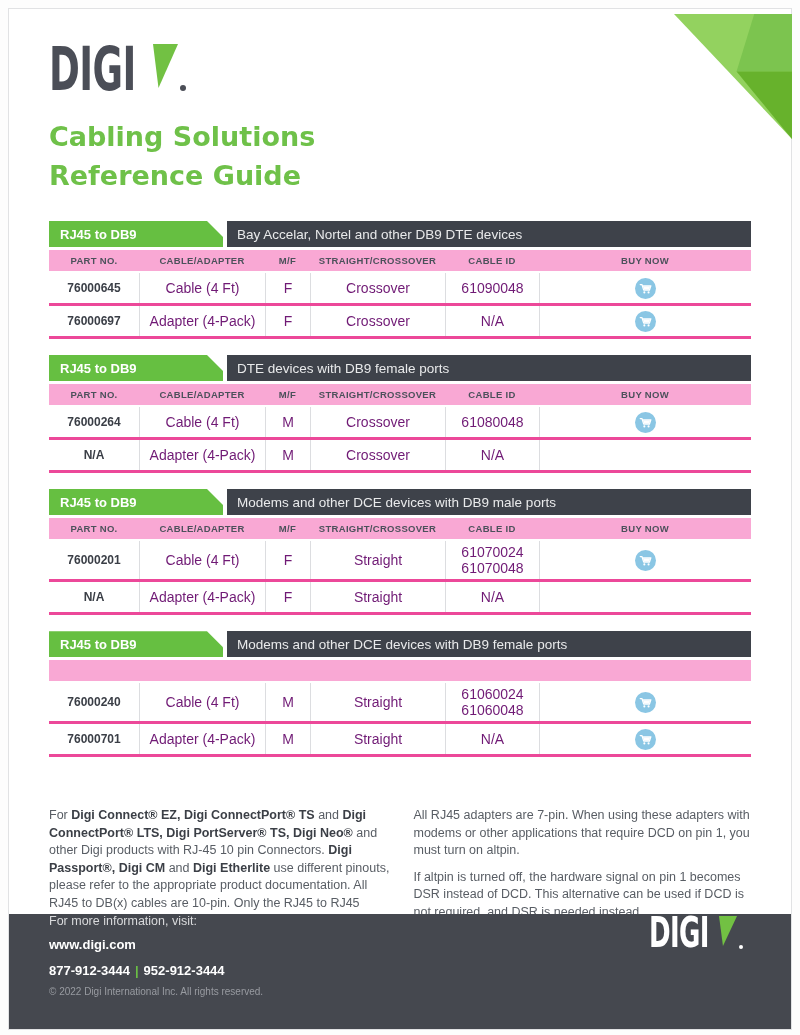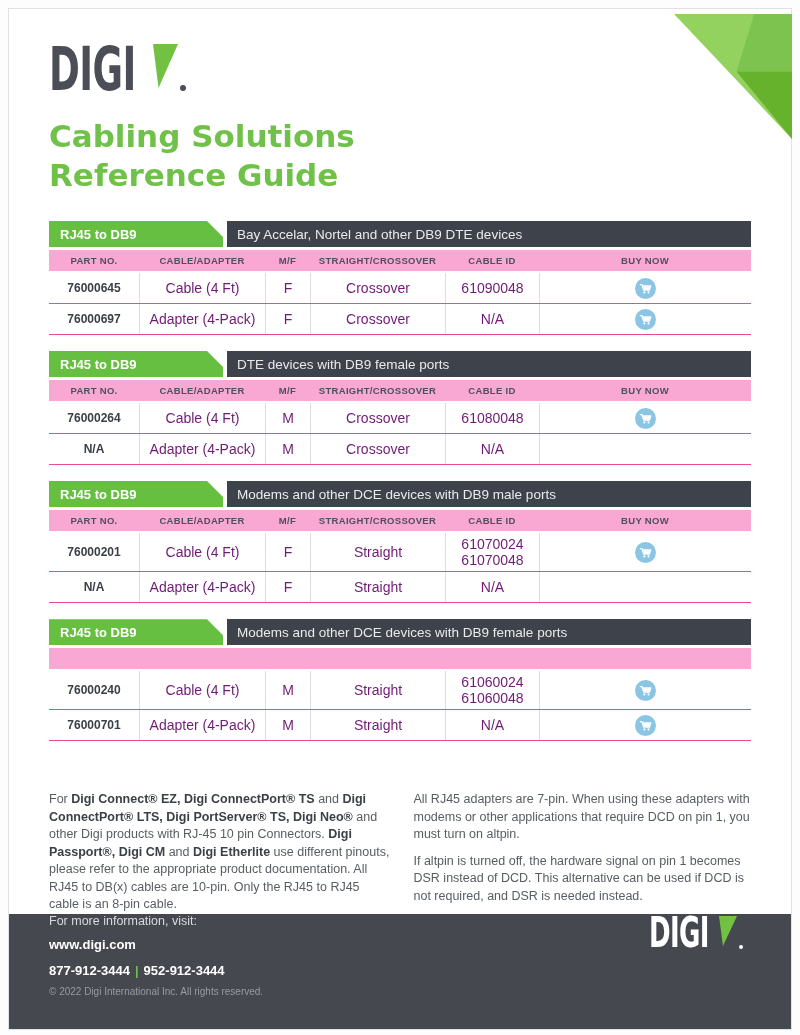--- a/index.html
+++ b/index.html
@@ -23,36 +23,36 @@
   .logo-text-wrap { width:104px; overflow:visible; }
   .logo-text { display:inline-block; font-family:"DejaVu Sans", sans-serif; font-weight:bold;
                font-size:60px; line-height:56px; color:#4b4e57;
                transform:scaleX(0.62); transform-origin:left center; letter-spacing:-1px; }
   .logo-flag { width:25px; height:44px; margin-top:3px; background:#72c143;
                clip-path:polygon(0 0,100% 0,22% 100%); }
   .logo-dot { width:6px; height:6px; border-radius:50%; background:#4b4e57;
               align-self:flex-end; margin:0 0 6px 2px; }
 
   .title { margin-top:20px; font-family:"DejaVu Sans", sans-serif; font-weight:bold;
-           font-size:31px; line-height:39px; color:#6fc149; }
+           font-size:27px; line-height:39px; color:#6fc149; }
 
   
   .tables { margin-top:26px; }
   .table-block { margin-bottom:16px; }
   .thead { display:flex; height:26px; margin-bottom:3px; }
   .tab { width:174px; background:#66bf41; color:#ffffff; font-weight:bold; font-size:13px;
          display:flex; align-items:center; padding-left:11px;
          clip-path:polygon(0 0,calc(100% - 16px) 0,100% 62%,100% 100%,0 100%); }
   .bar { flex:1; margin-left:4px; background:#3e424a; color:#e9eaeb; font-size:13.5px;
          display:flex; align-items:center; padding-left:10px; }
   .grid6 { display:grid; grid-template-columns:90px 126px 45px 135px 94px 1fr; }
   .cols { background:#f9a8d4; height:21px; margin-bottom:2px; }
   .col-h { display:flex; align-items:center; justify-content:center;
            font-size:9.5px; font-weight:bold; color:#4c515b; letter-spacing:.3px; }
-  .row { border-bottom:1px solid #ec4899; }
+  .row { border-bottom:3px solid #ec4899; }
   .row > div { display:flex; align-items:center; justify-content:center; min-height:30px;
                border-left:1px solid #dcdde0; font-size:14px; color:#701a75;
                text-align:center; padding:3px 2px; }
   .row > div:first-child { border-left:none; font-weight:bold; color:#3a3e46; font-size:12px; }
   .c-id { white-space:pre-line; line-height:1.15; }
   .cart { border:none; background:transparent; cursor:pointer; padding:0; line-height:0; }
 
   
   .notes { display:flex; gap:22px; margin-top:50px; }
   .note-left  { width:345px; font-size:12.5px; line-height:1.4; color:#585d64; }

